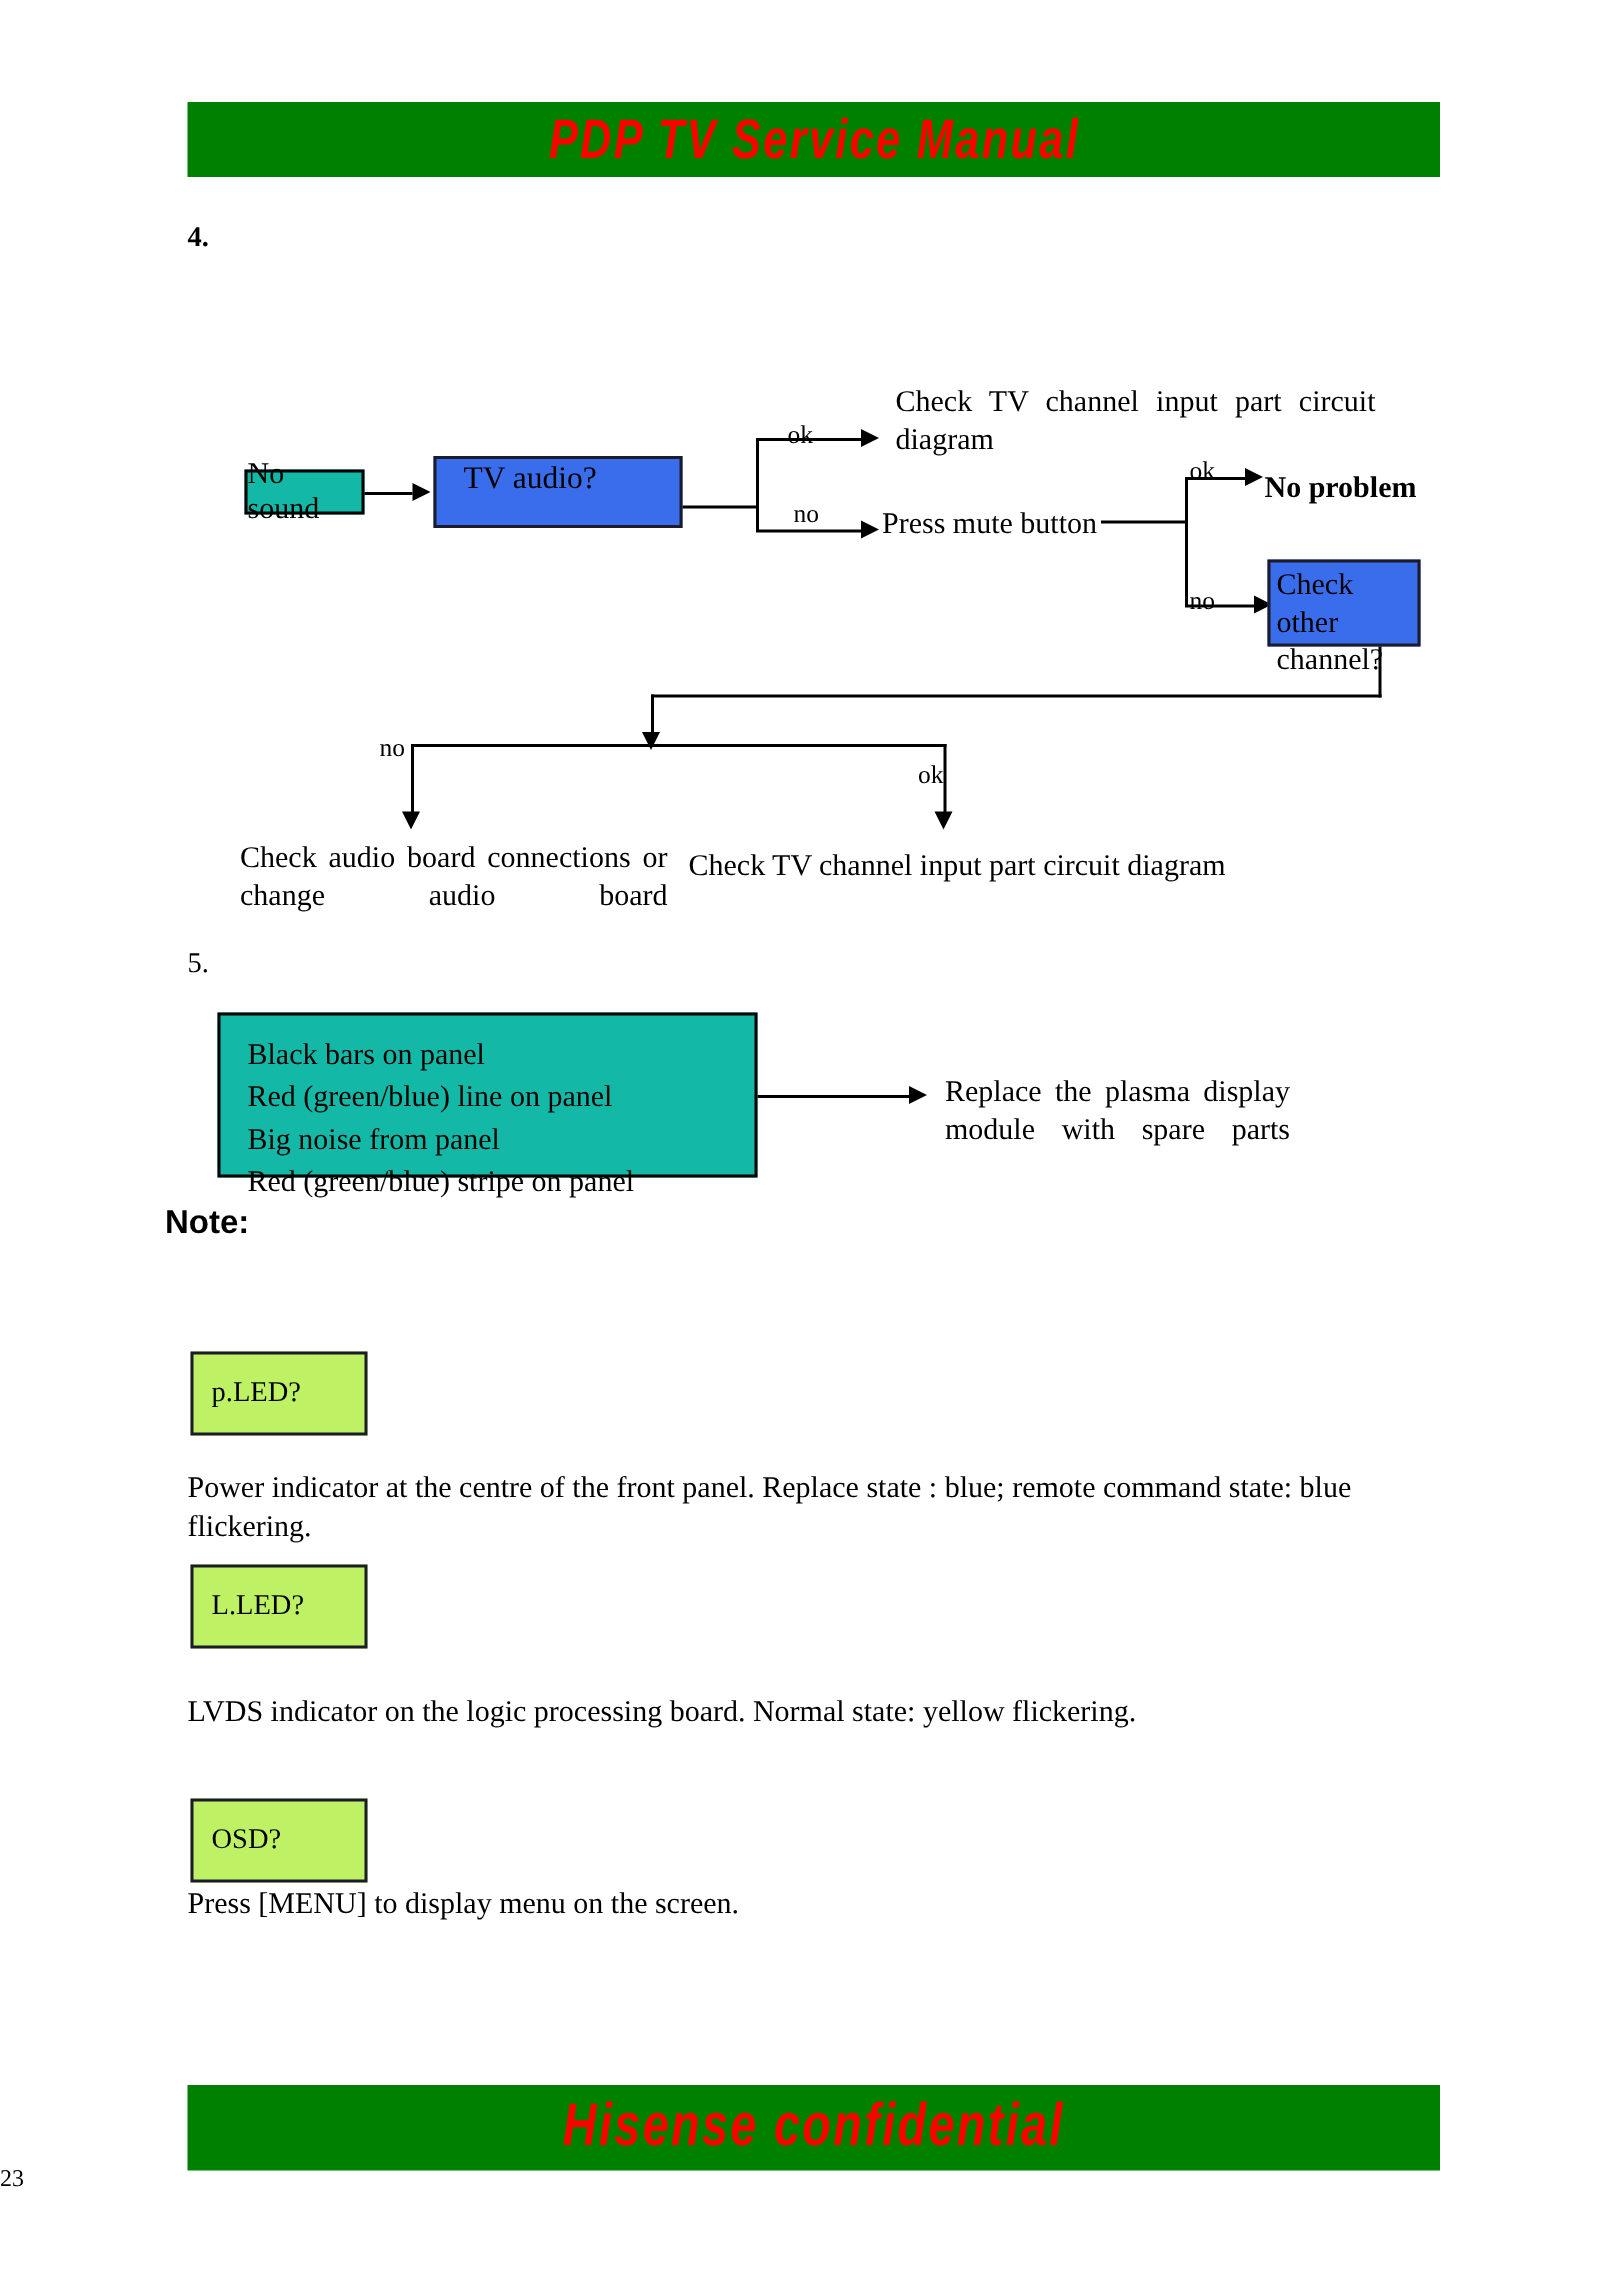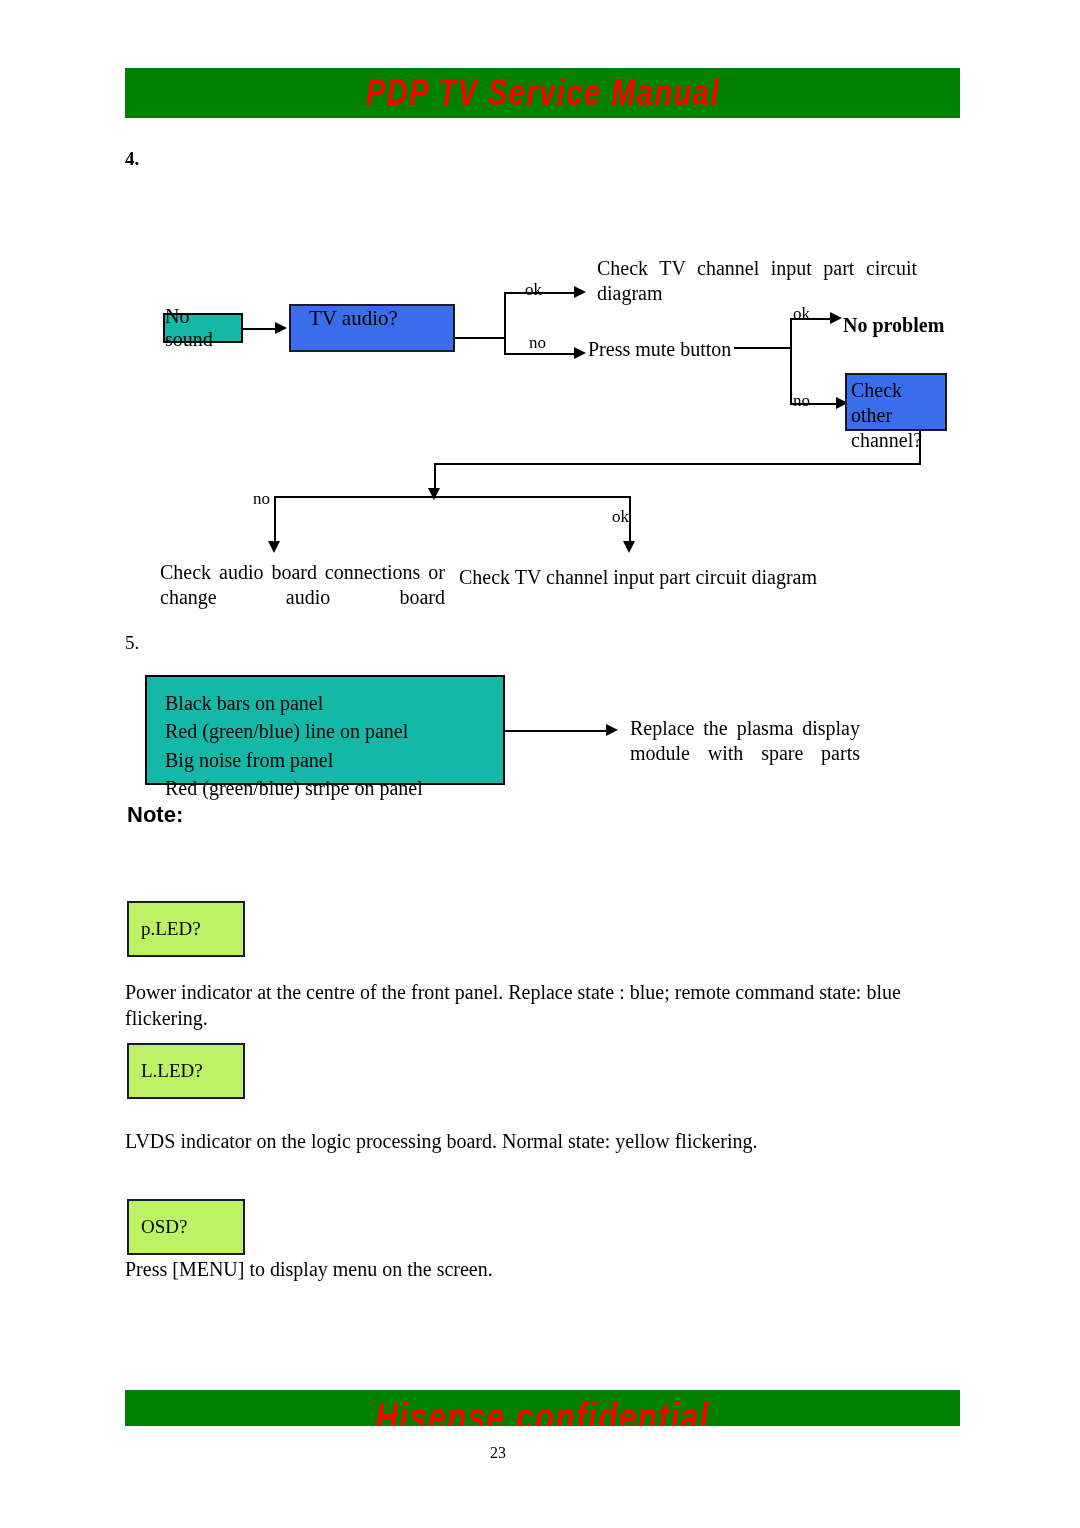--- a/index.html
+++ b/index.html
@@ -19,41 +19,41 @@
   
   .banner {
     position: absolute;
     left: 125px;
     width: 835px;
     background: #008000;
     text-align: center;
     overflow: hidden;
   }
   #header-banner { top: 68px; height: 50px; }
-  #footer-banner { top: 1390px; height: 36px; }
+  #footer-banner { top: 1390px; height: 57px; }
 
   .banner-text {
     color: #ff0000;
     font-family: "Liberation Sans", "DejaVu Sans", sans-serif;
     font-style: italic;
     font-weight: bold;
     letter-spacing: 2px;
     transform: scaleX(0.78);
     display: inline-block;
     white-space: nowrap;
   }
   #header-title { font-size: 37px; line-height: 50px; }
   #footer-title { font-size: 40px; line-height: 54px; }
 
   .page-number {
     position: absolute;
     top: 1444px;
     left: 0;
     width: 996px;
-    text-align: center;
+    text-align: left;
     font-size: 16px;
     font-family: "Liberation Serif", serif;
   }
 
   
   .abs { position: absolute; }
 
   .step-num {
     font-family: "Liberation Serif", serif;
     font-weight: bold;
@@ -216,21 +216,21 @@
   <div>Black bars on panel</div>
   <div>Red (green/blue) line on panel</div>
   <div>Big noise from panel</div>
   <div>Red (green/blue) stripe on panel</div>
 </div>
 
 <div class="hline" style="left:505px; top:730px; width:108px;"></div>
 <div class="arrow-r" style="left:606px; top:724px;"></div>
 <div class="abs flow-text justify" style="left:630px; top:716px; width:230px;">Replace the plasma display module with spare parts</div>
 
-<div class="abs note-label" style="left:127px; top:802px;">Note:</div>
+<div class="abs note-label" style="left:110px; top:802px;">Note:</div>
 
 <div class="abs note-box" style="left:127px; top:901px;">
   <span>p.LED?</span>
 </div>
 <div class="abs note-para" style="left:125px; top:979px;">Power indicator at the centre of the front panel. Replace state : blue; remote command state: blue flickering.</div>
 
 <div class="abs note-box" style="left:127px; top:1043px;">
   <span>L.LED?</span>
 </div>
 <div class="abs note-para" style="left:125px; top:1128px;">LVDS indicator on the logic processing board. Normal state: yellow flickering.</div>

